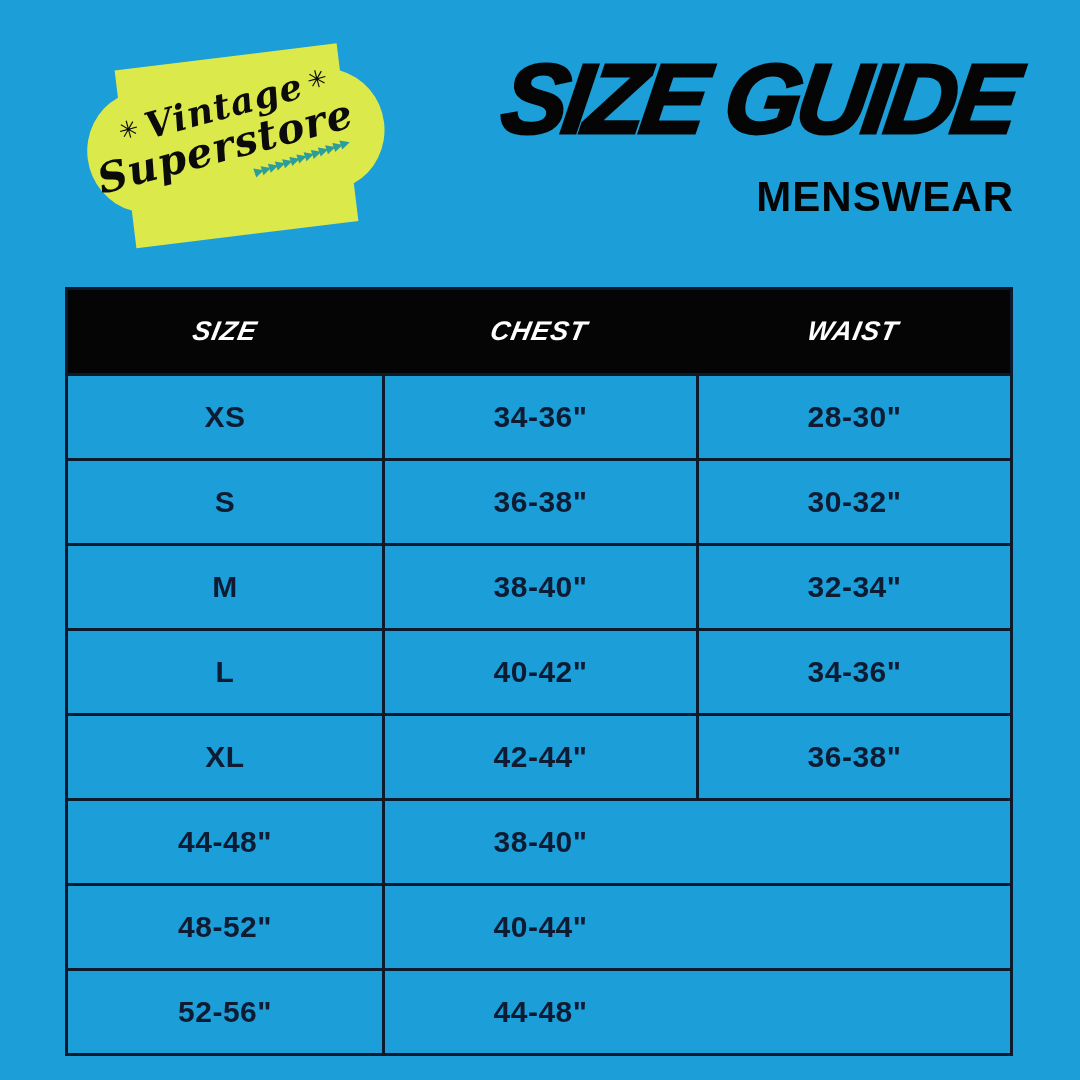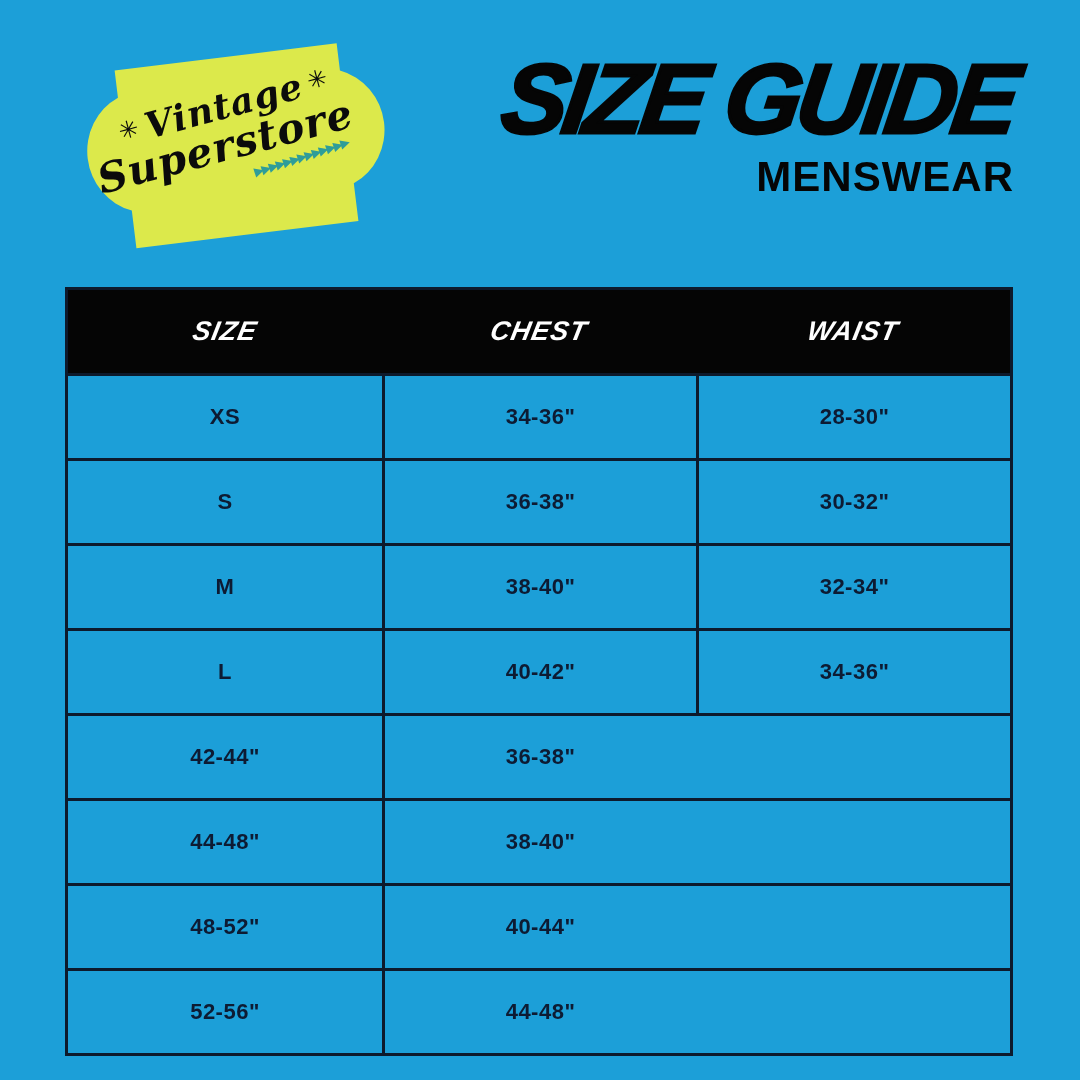--- a/index.html
+++ b/index.html
@@ -24,33 +24,33 @@
                 margin-left:-18px; }
   .logo-arrows { font-family:"DejaVu Sans", sans-serif; font-size:19px; line-height:1;
                  color:#2E9D99; letter-spacing:-2px; text-align:right;
                  padding-right:42px; margin-top:2px; transform:rotate(-3deg); }
 
   
   .title-block { position:absolute; top:46px; right:66px; text-align:right; color:#050505; }
   .title { margin:0; font-size:99px; line-height:1.08; font-weight:bold; font-style:italic;
            letter-spacing:-5px; transform:skewX(-8deg); transform-origin:100% 50%;
            -webkit-text-stroke:3px #050505; white-space:nowrap; }
-  .subtitle { margin-top:0; font-size:42px; font-weight:bold; letter-spacing:1px; }
+  .subtitle { margin-top:20px; font-size:42px; font-weight:bold; letter-spacing:1px; }
 
   
   .size-table { position:absolute; left:65px; top:287px; width:948px;
                 border:3px solid #0D1A2C; box-sizing:border-box; background:#1C9FD8; }
   .thead { display:grid; grid-template-columns:repeat(3,1fr); height:83px;
            background:#050505; align-items:center; }
   .th { text-align:center; color:#ffffff; font-size:27px; font-weight:bold;
         font-style:italic; letter-spacing:1px; transform:skewX(-11deg); }
   .trow { display:grid; grid-template-columns:repeat(3,1fr); height:82px;
           border-top:3px solid #0D1A2C; box-sizing:content-box; }
   .td { display:flex; align-items:center; justify-content:center;
-        font-size:22px; font-weight:bold; color:#0D1B33; letter-spacing:0.5px;
+        font-size:30px; font-weight:bold; color:#0D1B33; letter-spacing:0.5px;
         border-left:3px solid #0D1A2C; }
   .td:first-child { border-left:none; }
 </style>
 </head>
 <body>
 
 <div class="canvas">
 
   <div class="logo">
     <svg viewBox="0 0 300 190" preserveAspectRatio="none" aria-hidden="true">
@@ -91,20 +91,21 @@
       <div class="td">M</div>
       <div class="td">38-40"</div>
       <div class="td">32-34"</div>
     </div>
     <div class="trow">
       <div class="td">L</div>
       <div class="td">40-42"</div>
       <div class="td">34-36"</div>
     </div>
     <div class="trow">
+      <div class="td">XL</div>
       <div class="td">42-44"</div>
       <div class="td">36-38"</div>
     </div>
     <div class="trow">
       <div class="td">44-48"</div>
       <div class="td">38-40"</div>
     </div>
     <div class="trow">
       <div class="td">48-52"</div>
       <div class="td">40-44"</div>

